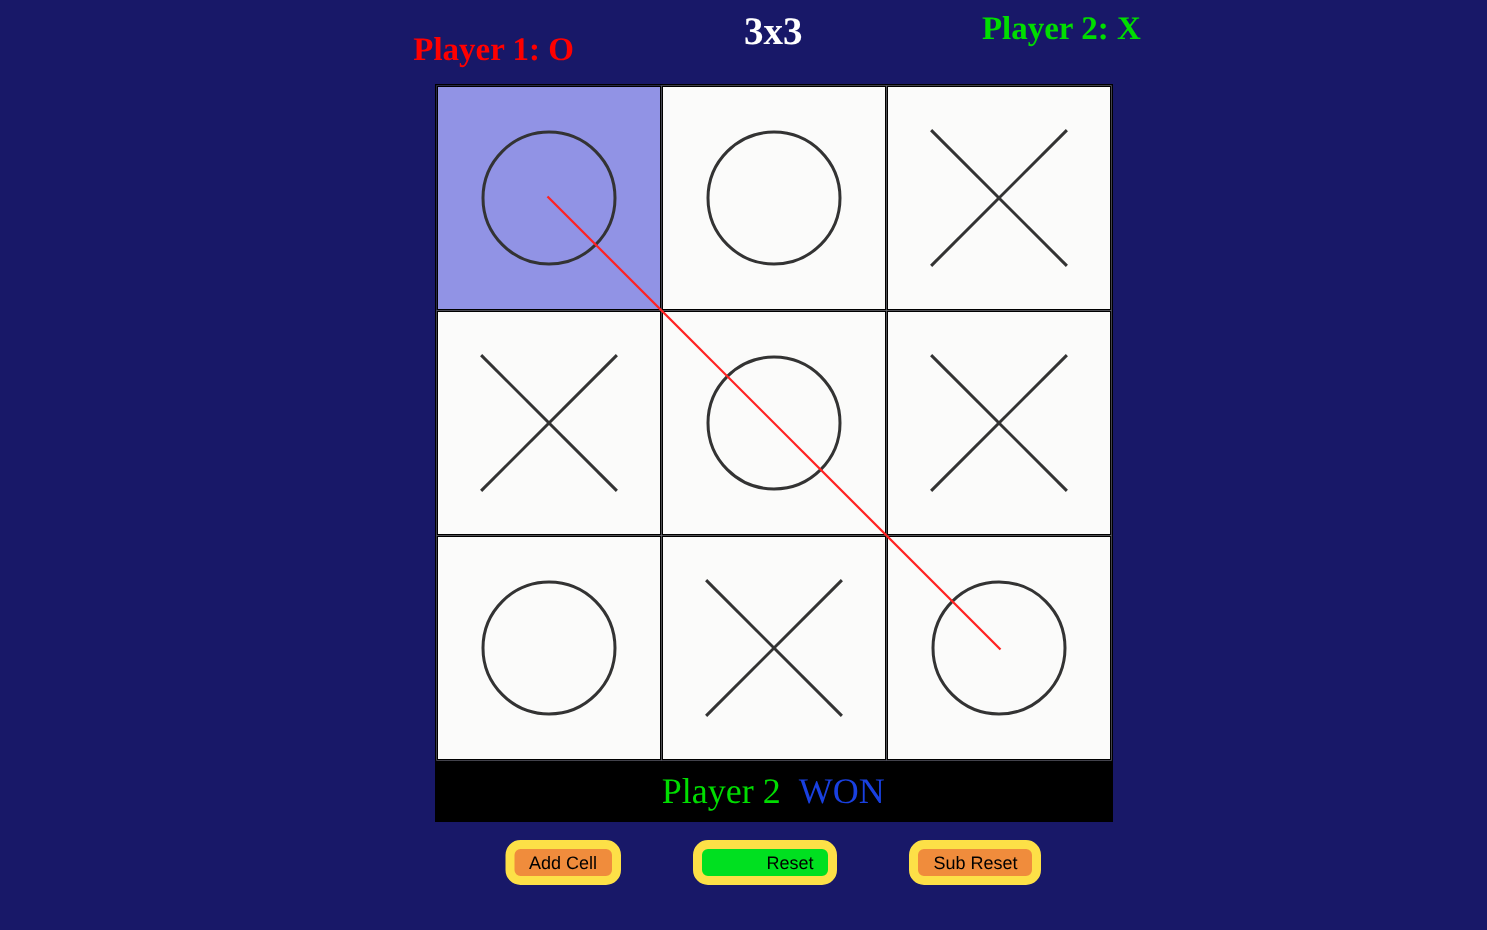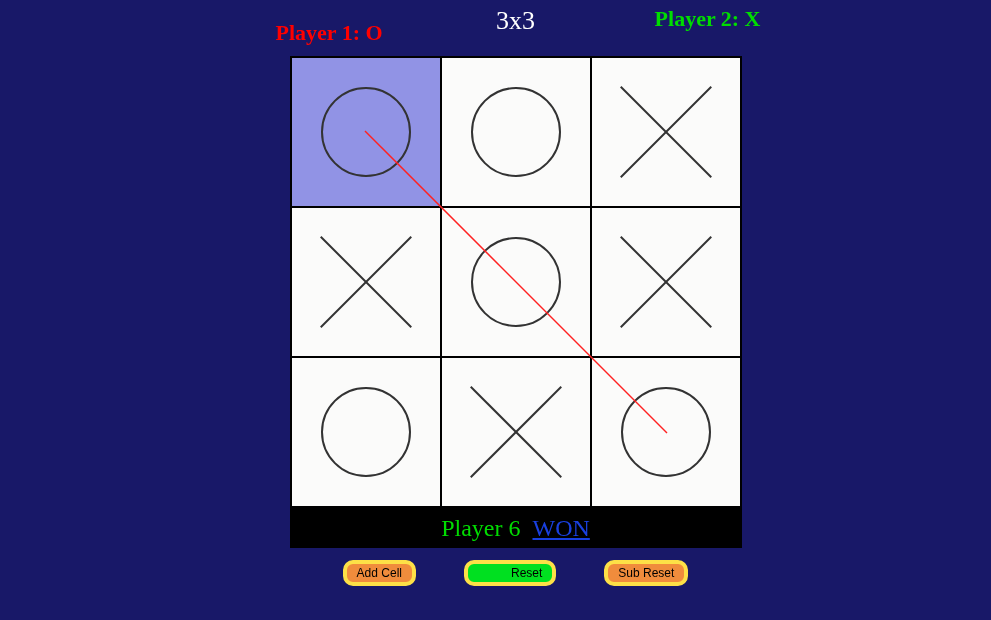--- a/index.html
+++ b/index.html
@@ -21,21 +21,21 @@
       position: relative;
       width: 460px;
       height: 40px;
       display: flex;
       justify-content: center;
       align-items: flex-start;
     }
     .title {
       color: white;
       font-size: 26px;
-      font-weight: normal;
+      font-weight: bold;
     }
     .player1-label {
       position: absolute;
       left: -10px;
       top: 14px;
       color: #ff0000;
       font-size: 22px;
       font-weight: bold;
     }
     .player2-label {
@@ -102,33 +102,33 @@
       width: 452px;
       height: 40px;
       background: #000;
       display: flex;
       align-items: center;
       justify-content: center;
       gap: 12px;
       font-size: 24px;
     }
     .status-player { color: #00dd00; }
-    .status-result { color: #1940e0; text-decoration: underline; }
+    .status-result { color: #1940e0; }
     .button-row {
       margin-top: 12px;
       display: flex;
       gap: 48px;
       align-items: center;
     }
     .btn {
       font-family: Arial, sans-serif;
       font-size: 12px;
       padding: 2px 10px;
       border-radius: 10px;
-      border: 4px solid #fde047;
+      border: 6px solid #fde047;
       cursor: pointer;
     }
     .btn-orange { background: #f08c3c; }
     .btn-green  { background: #00e020; padding-left: 43px; }
   </style>
 </head>
 <body>
 
 <div class="container">
   <div class="header">
@@ -166,21 +166,21 @@
         <div class="cell">
           <div class="mark-o"></div>
         </div>
       </div>
     <svg class="win-line">
       <line x1="75" y1="75" x2="377" y2="377" stroke="#ff2222" stroke-width="1.5"></line>
     </svg>
   </div>
 
   <div class="status-bar">
-    <span class="status-player">Player 6</span>
+    <span class="status-player">Player 2</span>
     <span class="status-result">WON</span>
   </div>
 
   <div class="button-row">
     <button class="btn btn-orange">Add Cell</button>
     <button class="btn btn-green">Reset</button>
     <button class="btn btn-orange">Sub Reset</button>
   </div>
 </div>
 

